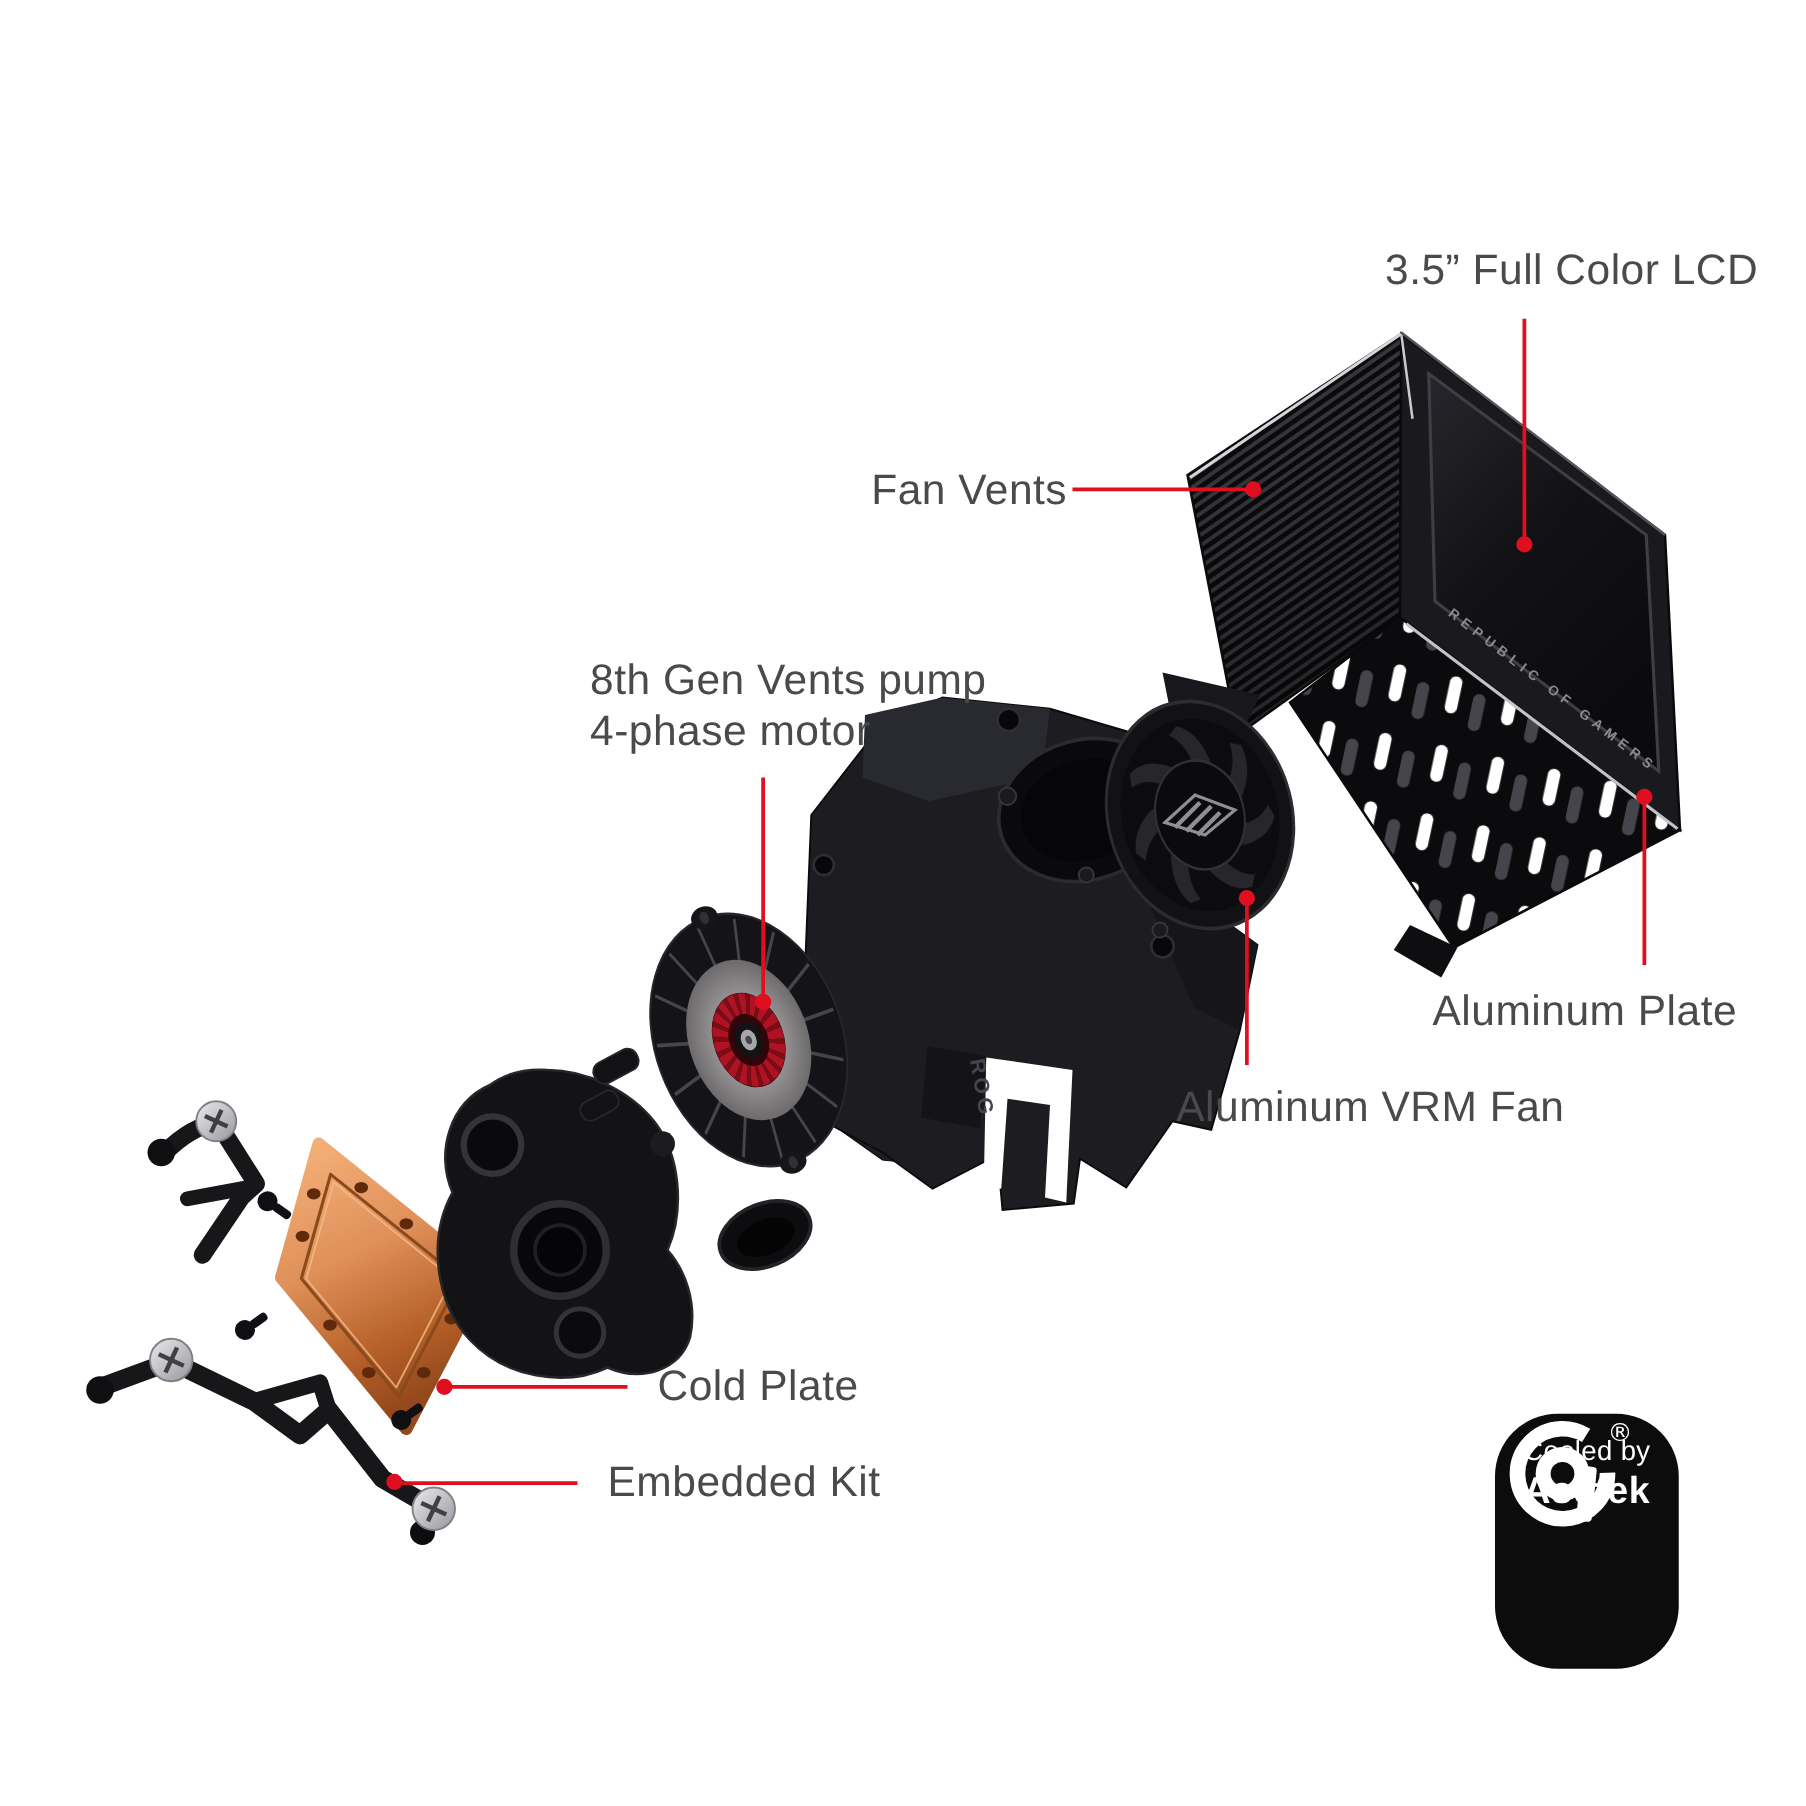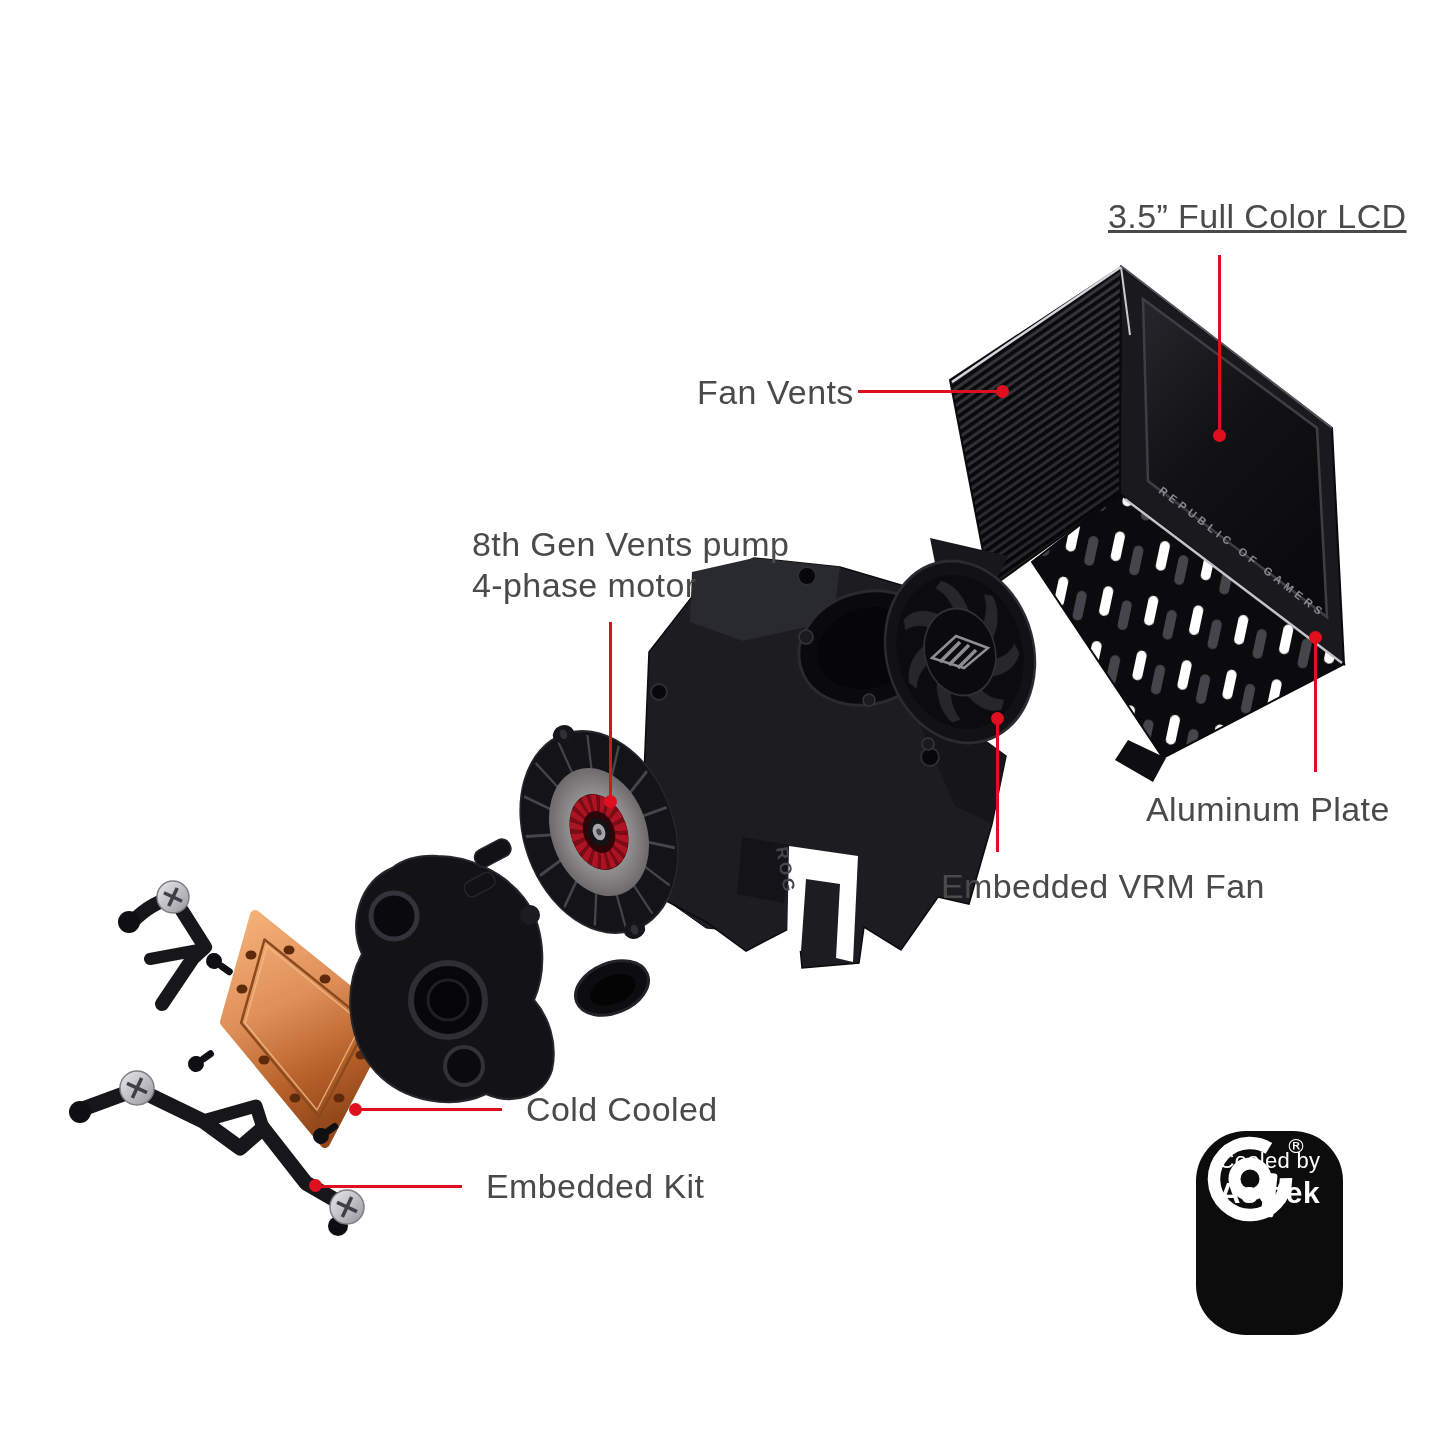--- a/index.html
+++ b/index.html
@@ -1,21 +1,21 @@
 <!DOCTYPE html>
 <html><head>
 <meta charset="utf-8">
 <style>
   html,body{margin:0;padding:0;background:#fff;}
   .stage{position:relative;width:1445px;height:1445px;background:#ffffff;overflow:hidden;
          font-family:"Liberation Sans",sans-serif;}
   .stage svg{position:absolute;left:0;top:0;}
   .callout-label{position:absolute;color:#4a4a4a;font-size:34px;font-weight:300;
          letter-spacing:.4px;white-space:nowrap;line-height:41px;}
-  .callout-label.right{text-align:right;text-decoration:underline;}
+  .callout-label.right{text-align:right;}
   .cline{position:absolute;background:#e00f1f;}
   .cdot{position:absolute;width:13px;height:13px;border-radius:50%;background:#e00f1f;}
   .badge{position:absolute;left:1196px;top:1131px;width:147px;height:204px;background:#0c0c0c;
          border-radius:50px;display:flex;flex-direction:column;align-items:center;}
   .badge .tagline{color:#fff;font-size:22px;font-weight:500;margin-top:17px;letter-spacing:.3px;}
   .badge .brand{color:#fff;font-size:30px;font-weight:700;margin-top:2px;letter-spacing:.5px;}
 </style>
 </head>
 <body>
 
@@ -258,22 +258,22 @@
 <div class="cline" style="left:316px;top:1185px;width:146px;height:3px"></div>
 <div class="cdot" style="left:309px;top:1179px"></div>
 
 <div class="callout-label right" style="left:1108px;top:196px;width:276px">3.5” Full Color LCD</div>
 <div class="callout-label" style="left:697px;top:372px">Fan Vents</div>
 <div class="callout-label" style="left:472px;top:524px">
   <div>8th Gen Vents pump</div>
   <div>4-phase motor</div>
 </div>
 <div class="callout-label" style="left:1146px;top:789px">Aluminum Plate</div>
-<div class="callout-label" style="left:941px;top:866px">Embedded VRM Fan</div>
-<div class="callout-label" style="left:526px;top:1089px">Cold Cooled</div>
+<div class="callout-label" style="left:941px;top:866px">Aluminum VRM Fan</div>
+<div class="callout-label" style="left:526px;top:1089px">Cold Plate</div>
 <div class="callout-label" style="left:486px;top:1166px">Embedded Kit</div>
 
 <div class="badge">
   <div class="tagline">Cooled by</div>
   <svg width="108" height="102" viewBox="-54 -48 108 102">
     <circle r="36" fill="none" stroke="#ffffff" stroke-width="12.5" stroke-dasharray="190 36.2" stroke-dashoffset="-0.5" transform="rotate(-2)"></circle>
     <circle r="15.5" fill="none" stroke="#ffffff" stroke-width="12"></circle>
     <rect x="14.5" y="-8" width="12.5" height="44" rx="3" fill="#ffffff" transform="rotate(6)"></rect>
     <text x="36" y="-26" fill="#ffffff" font-size="20" font-family="DejaVu Sans, sans-serif">®</text>
   </svg>

